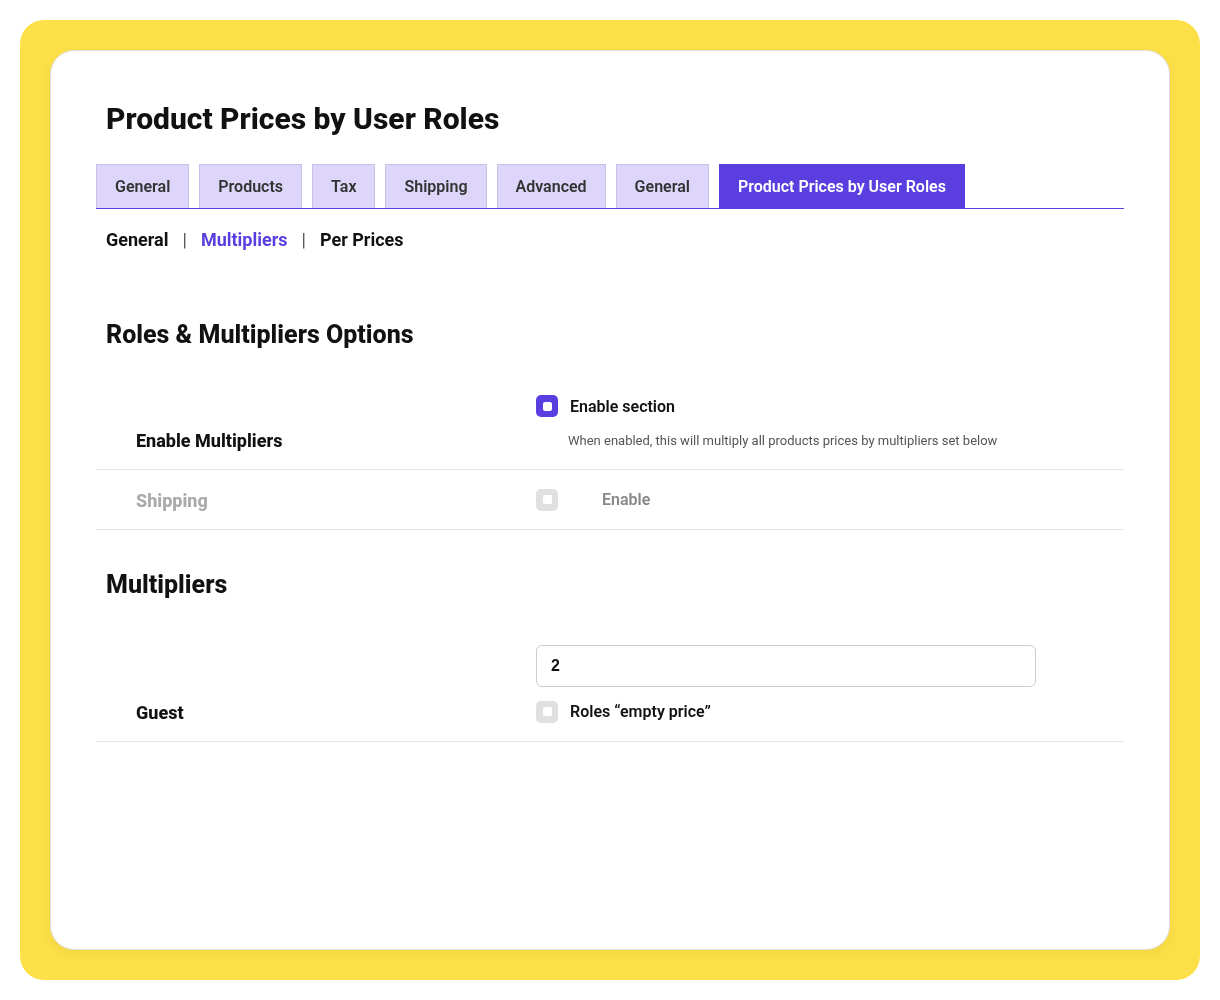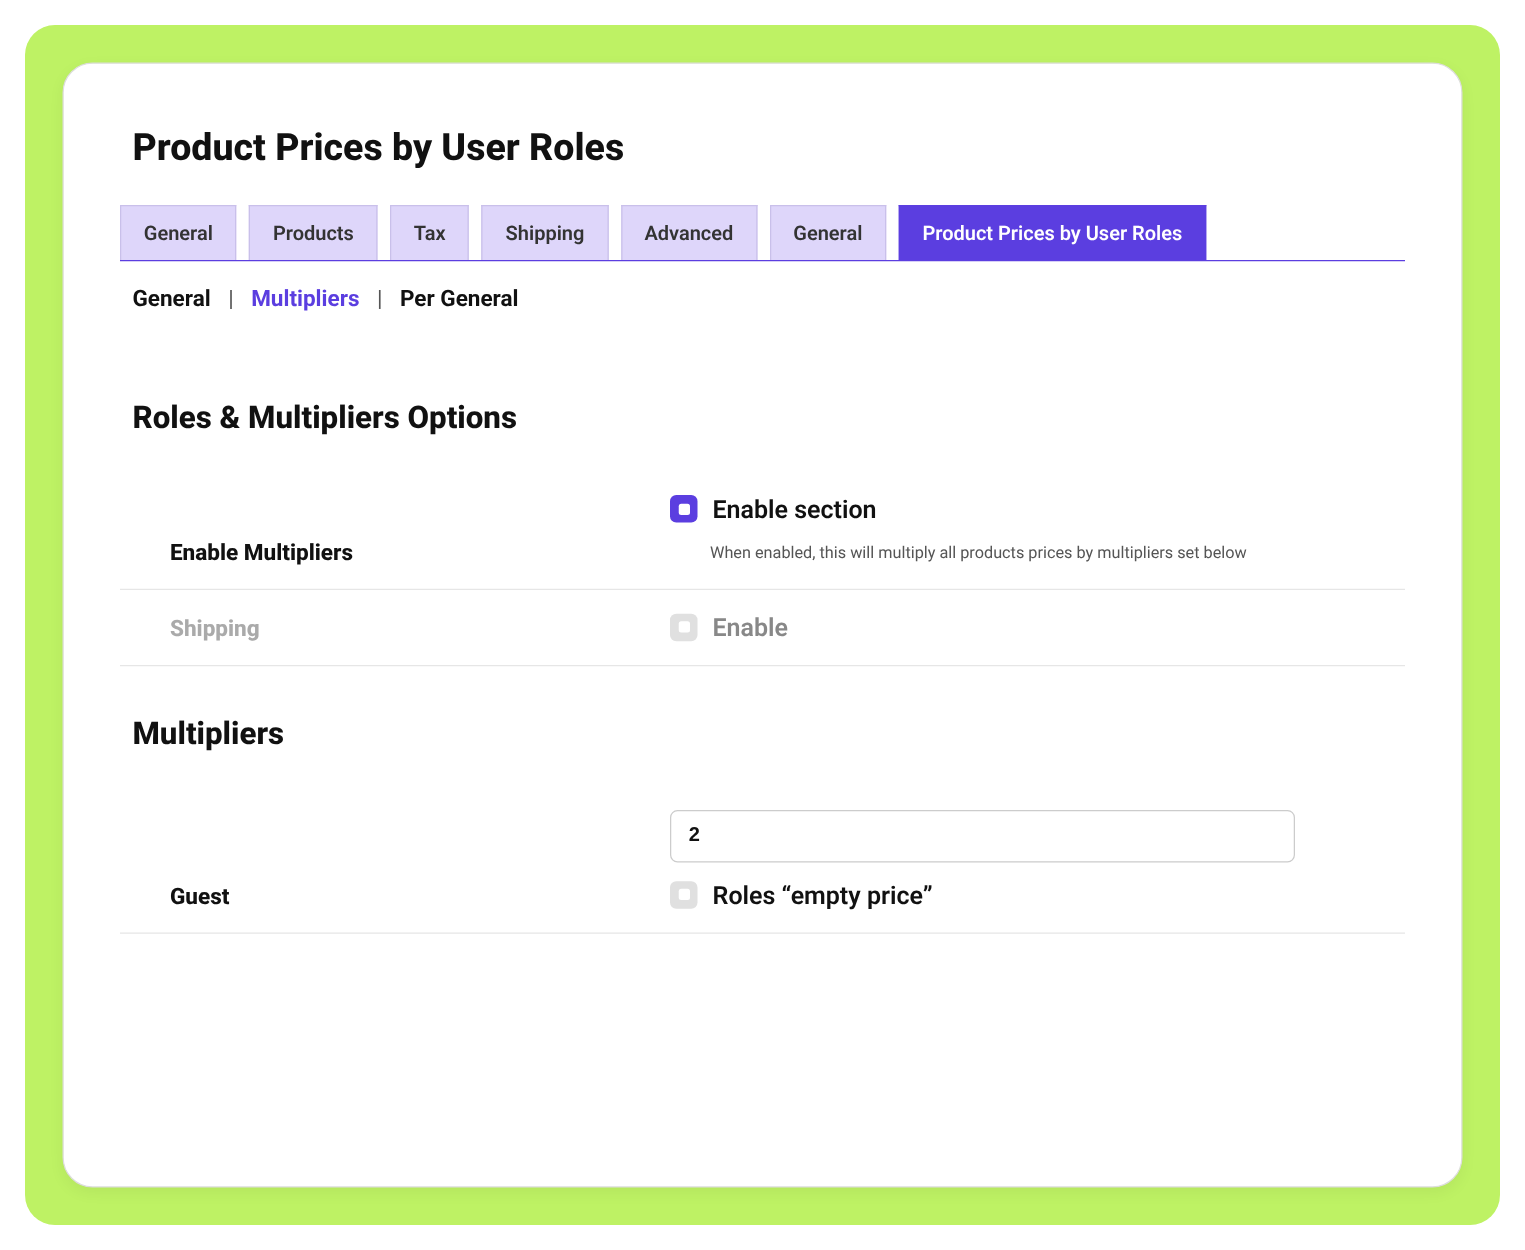--- a/index.html
+++ b/index.html
@@ -8,21 +8,21 @@
       padding: 0;
     }
     body {
       font-family: -apple-system, BlinkMacSystemFont, 'Segoe UI', Roboto, Helvetica, Arial, sans-serif;
       background: #fff;
       padding: 20px;
     }
     .outer-frame {
       width: 1180px;
       height: 960px;
-      background: #bef264;
+      background: #fde047;
       border-radius: 24px;
       padding: 30px;
     }
     .panel {
       width: 100%;
       height: 100%;
       background: #fff;
       border: 1px solid #ddd;
       border-radius: 24px;
       padding: 50px 45px;
@@ -143,26 +143,27 @@
       background: #e0e0e0;
     }
     .checkbox.unchecked::after {
       content: "";
       width: 9px;
       height: 9px;
       background: #fff;
       border-radius: 2px;
     }
     .check-label {
-      font-size: 20px;
+      font-size: 16px;
       font-weight: 600;
       color: #111;
     }
     .check-label.disabled {
       color: #888;
+      margin-left: 32px;
     }
     .help-text {
       font-size: 13px;
       color: #555;
       line-height: 1.5;
       margin-left: 32px;
     }
     .text-input {
       width: 500px;
       height: 42px;
@@ -194,21 +195,21 @@
       <div class="tab">Advanced</div>
       <div class="tab">General</div>
       <div class="tab active">Product Prices by User Roles</div>
     </div>
 
     <div class="subtabs">
       <span class="subtab">General</span>
       <span class="subtab-divider">|</span>
       <span class="subtab active">Multipliers</span>
       <span class="subtab-divider">|</span>
-      <span class="subtab">Per General</span>
+      <span class="subtab">Per Prices</span>
     </div>
 
     <h2 class="section-heading">Roles &amp; Multipliers Options</h2>
 
     <div class="option-row">
       <div class="option-label">Enable Multipliers</div>
       <div class="option-control">
         <div class="check-line">
           <div class="checkbox checked"></div>
           <span class="check-label">Enable section</span>

